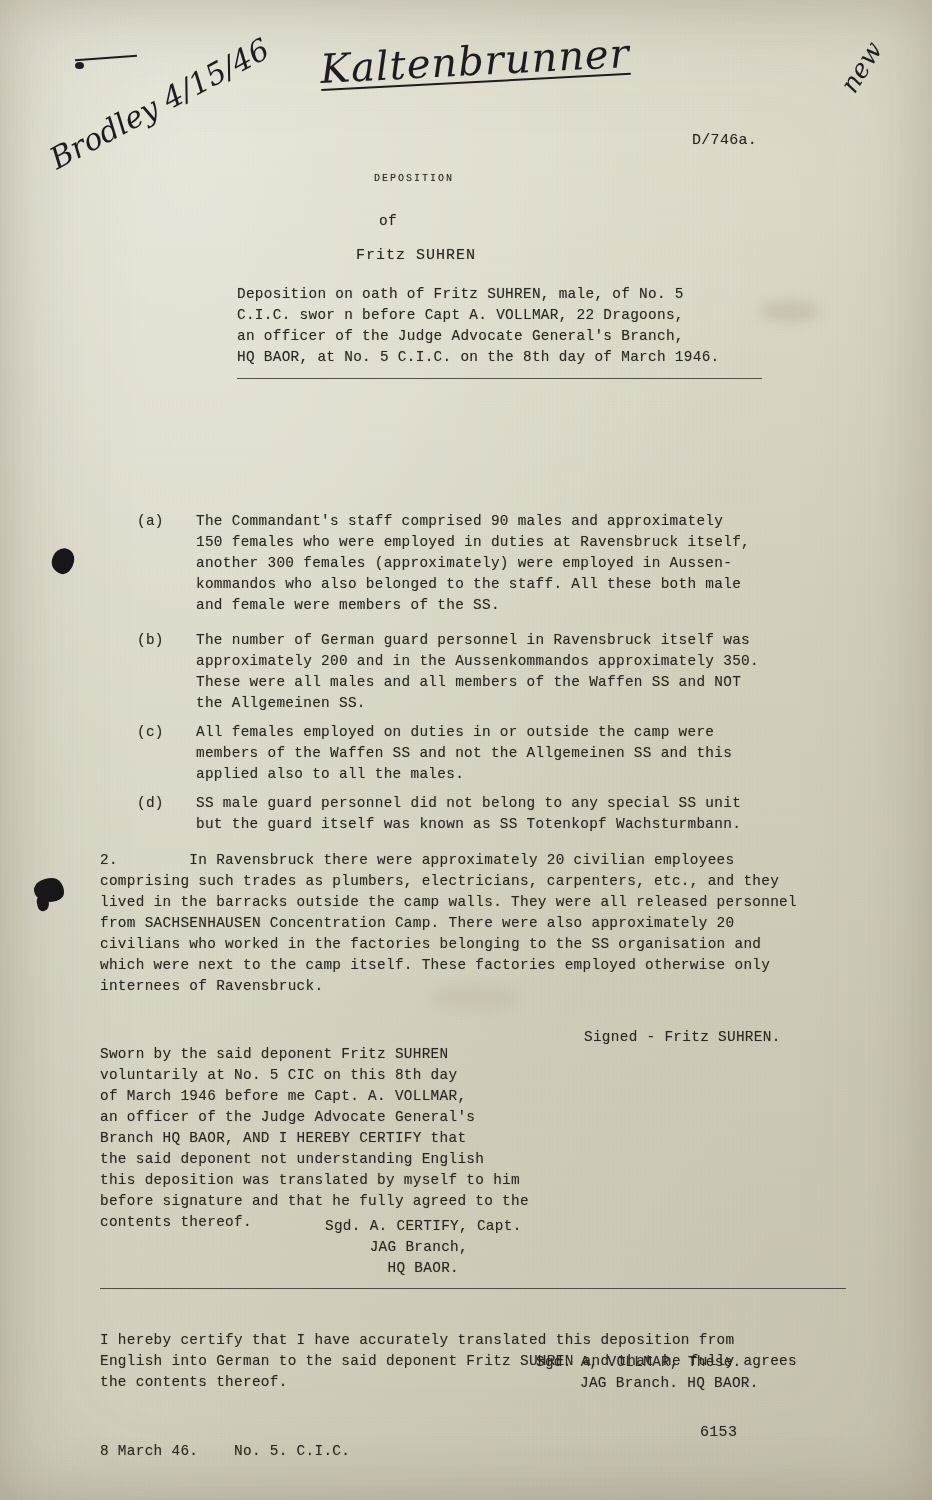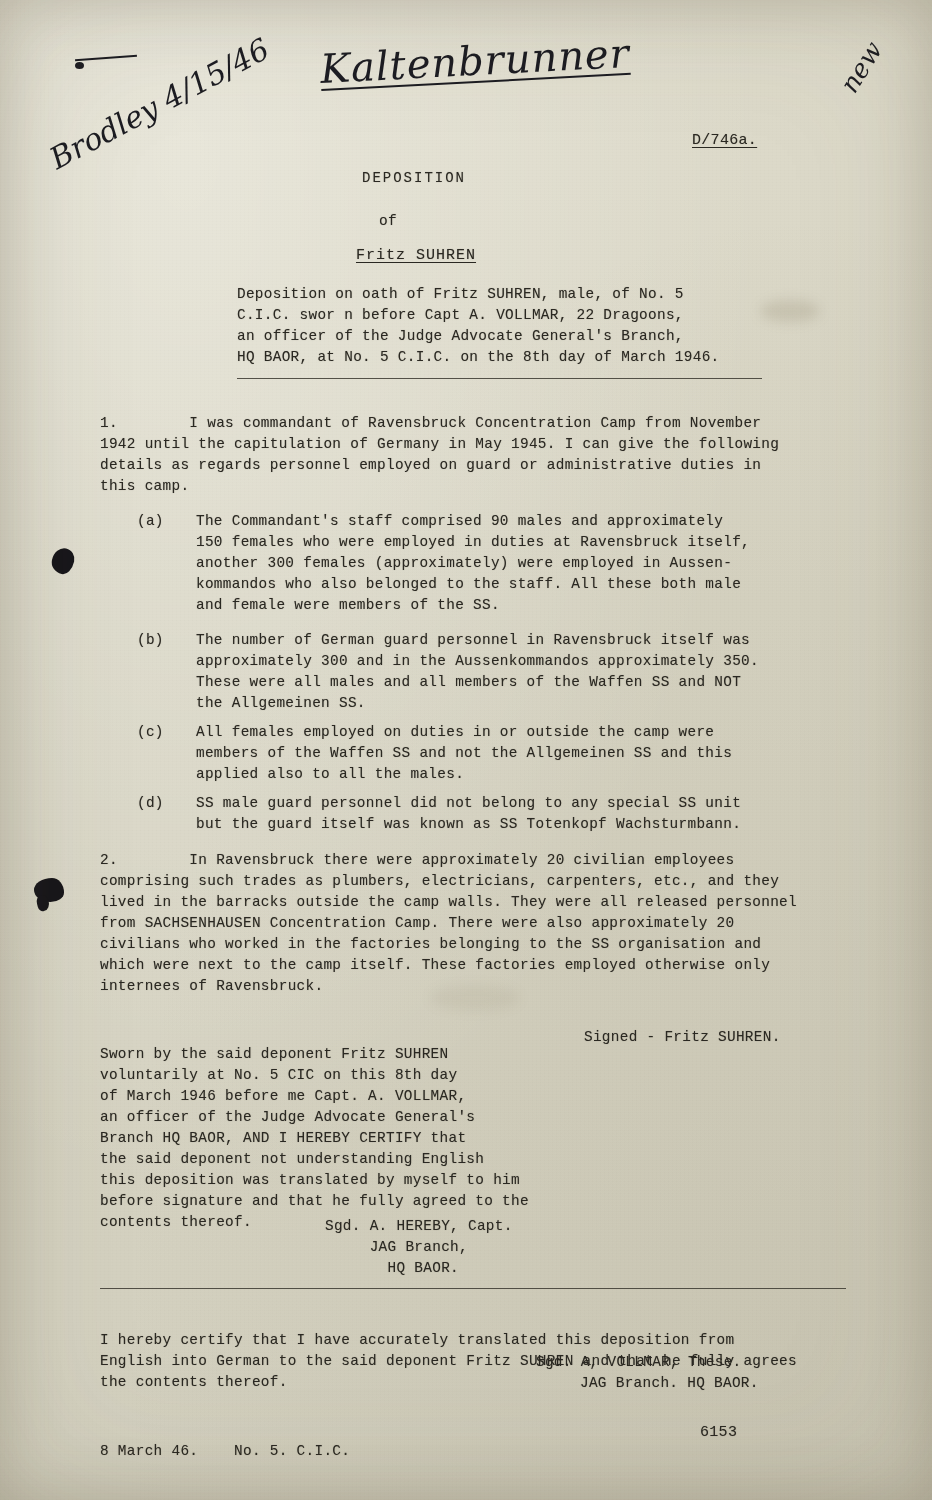--- a/index.html
+++ b/index.html
@@ -107,24 +107,24 @@
   
   .t {
     position: absolute;
     white-space: pre;
     font-size: 14.4px;
     line-height: 21px;
     letter-spacing: .3px;
     color: #2a2822;
     text-shadow: 0 0 1px rgba(60,55,40,0.35);
   }
-  .u { text-decoration: underline; text-underline-offset: 3px; text-decoration-thickness: 1px; }
+  .u { text-underline-offset: 3px; text-decoration-thickness: 1px; }
 
   #doc-ref { left: 692px; top: 130px; font-size: 15px; }
-  #title-deposition { left: 0; top: 168px; width: 828px; text-align: center; font-size: 14px; letter-spacing: 2px; }
+  #title-deposition { left: 0; top: 168px; width: 828px; text-align: center; font-size: 10px; letter-spacing: 2px; }
   #title-of { left: 0; top: 211px; width: 776px; text-align: center; font-size: 14.5px; }
   #title-name { left: 0; top: 245px; width: 832px; text-align: center; font-size: 15px; letter-spacing: 1px; }
 
   #preamble { left: 237px; top: 284px; }
 
   .rule {
     position: absolute;
     height: 0;
     border-top: 1.6px solid #3a372f;
     opacity: .85;
@@ -188,35 +188,31 @@
   <div class="t" id="title-of">of</div>
   <div class="t u" id="title-name">Fritz SUHREN</div>
 
   <div class="t" id="preamble">Deposition on oath of Fritz SUHREN, male, of No. 5
 C.I.C. swor n before Capt A. VOLLMAR, 22 Dragoons,
 an officer of the Judge Advocate General's Branch,
 HQ BAOR, at No. 5 C.I.C. on the 8th day of March 1946.</div>
 
   <div class="rule" id="rule-top"></div>
 
-  <div class="t" id="para1">1.        I was commandant of Ravensbruck Concentration Camp from November
-1942 until the capitulation of Germany in May 1945. I can give the following
-details as regards personnel employed on guard or administrative duties in
-this camp.</div>
 
   <div class="t" id="item-a-label">(a)</div>
   <div class="t" id="item-a">The Commandant's staff comprised 90 males and approximately
 150 females who were employed in duties at Ravensbruck itself,
 another 300 females (approximately) were employed in Aussen-
 kommandos who also belonged to the staff. All these both male
 and female were members of the SS.</div>
 
   <div class="t" id="item-b-label">(b)</div>
   <div class="t" id="item-b">The number of German guard personnel in Ravensbruck itself was
-approximately 300 and in the Aussenkommandos approximately 350.
+approximately 200 and in the Aussenkommandos approximately 350.
 These were all males and all members of the Waffen SS and NOT
 the Allgemeinen SS.</div>
 
   <div class="t" id="item-c-label">(c)</div>
   <div class="t" id="item-c">All females employed on duties in or outside the camp were
 members of the Waffen SS and not the Allgemeinen SS and this
 applied also to all the males.</div>
 
   <div class="t" id="item-d-label">(d)</div>
   <div class="t" id="item-d">SS male guard personnel did not belong to any special SS unit
@@ -233,21 +229,21 @@
   <div class="t" id="signed-line">Signed - Fritz SUHREN.</div>
   <div class="t" id="sworn-block">Sworn by the said deponent Fritz SUHREN
 voluntarily at No. 5 CIC on this 8th day
 of March 1946 before me Capt. A. VOLLMAR,
 an officer of the Judge Advocate General's
 Branch HQ BAOR, AND I HEREBY CERTIFY that
 the said deponent not understanding English
 this deposition was translated by myself to him
 before signature and that he fully agreed to the
 contents thereof.</div>
-  <div class="t" id="sgd-block">Sgd. A. HEREBY, Capt.
+  <div class="t" id="sgd-block">Sgd. A. CERTIFY, Capt.
      JAG Branch,
        HQ BAOR.</div>
 
   <div class="rule" id="rule-mid"></div>
 
   <div class="t" id="certify-block">I hereby certify that I have accurately translated this deposition from
 English into German to the said deponent Fritz SUHREN and that he fully agrees
 the contents thereof.</div>
   <div class="t" id="cert-sgd">Sgd. A, VOLLMAR, These.</div>
   <div class="t" id="cert-jag">JAG Branch. HQ BAOR.</div>

